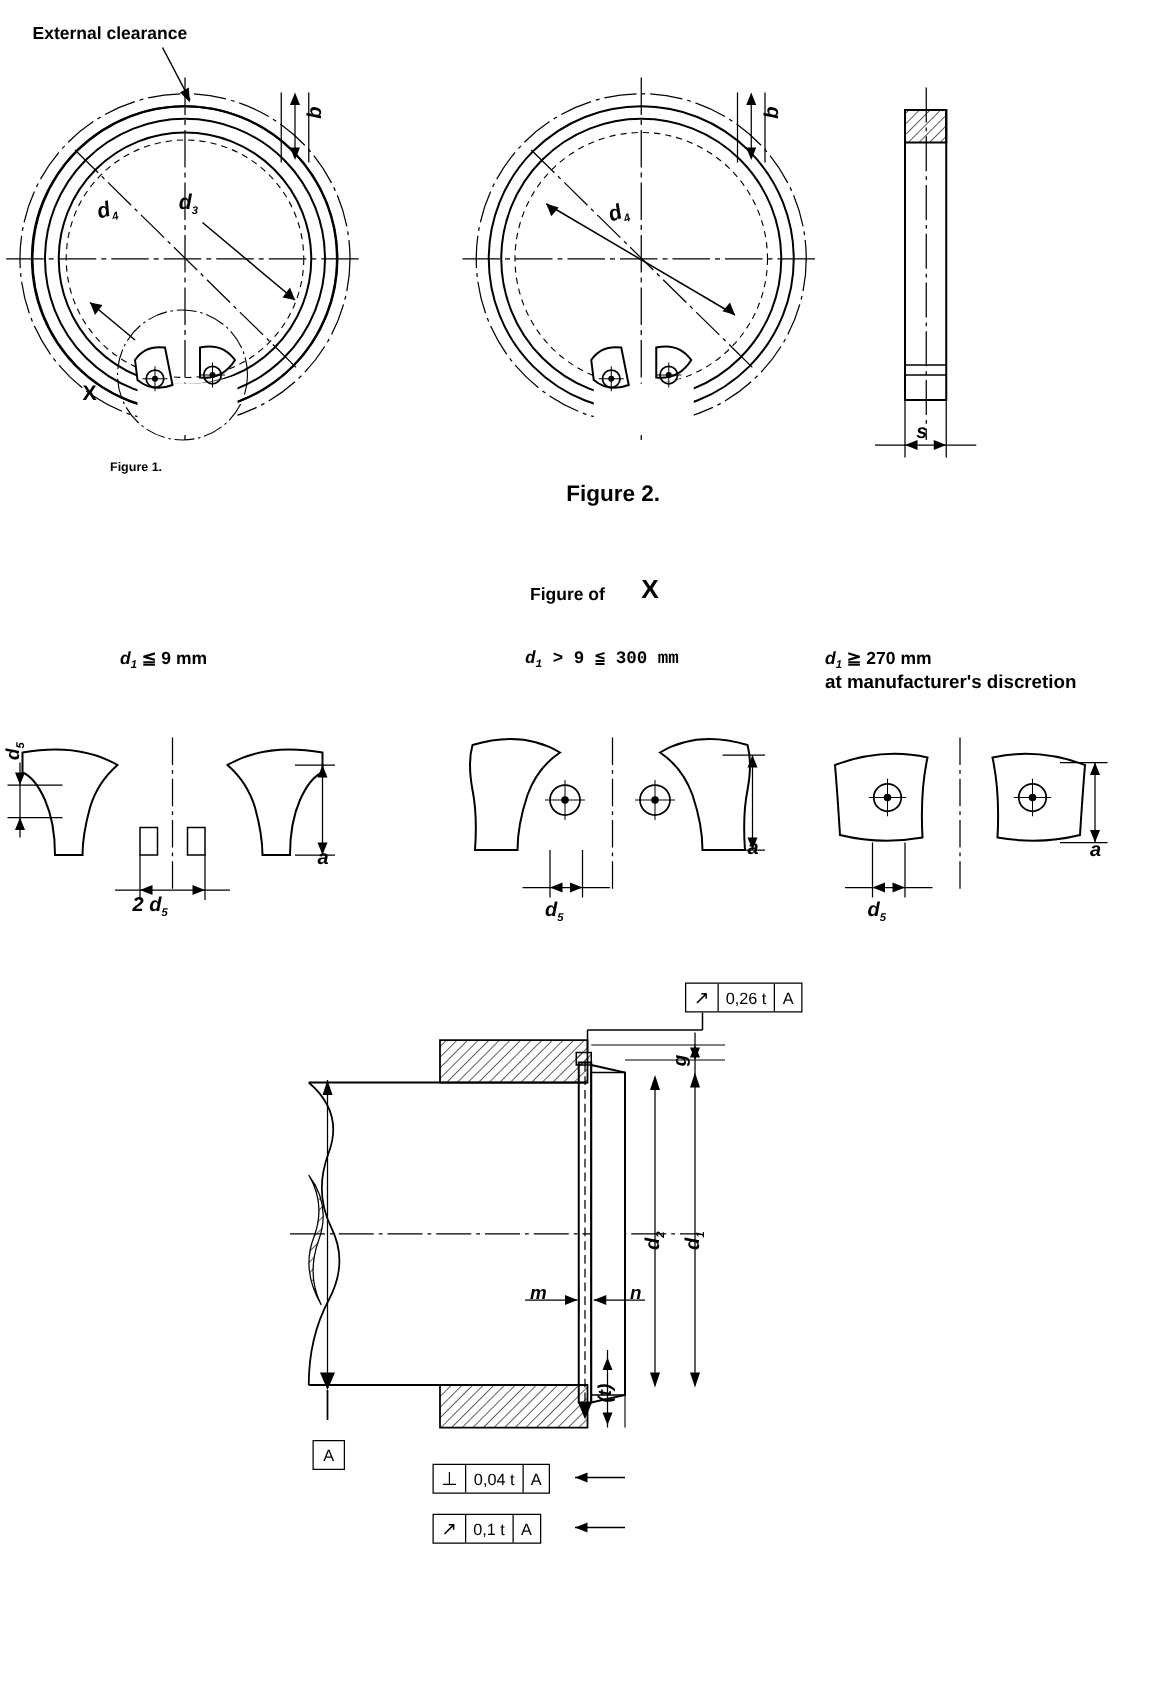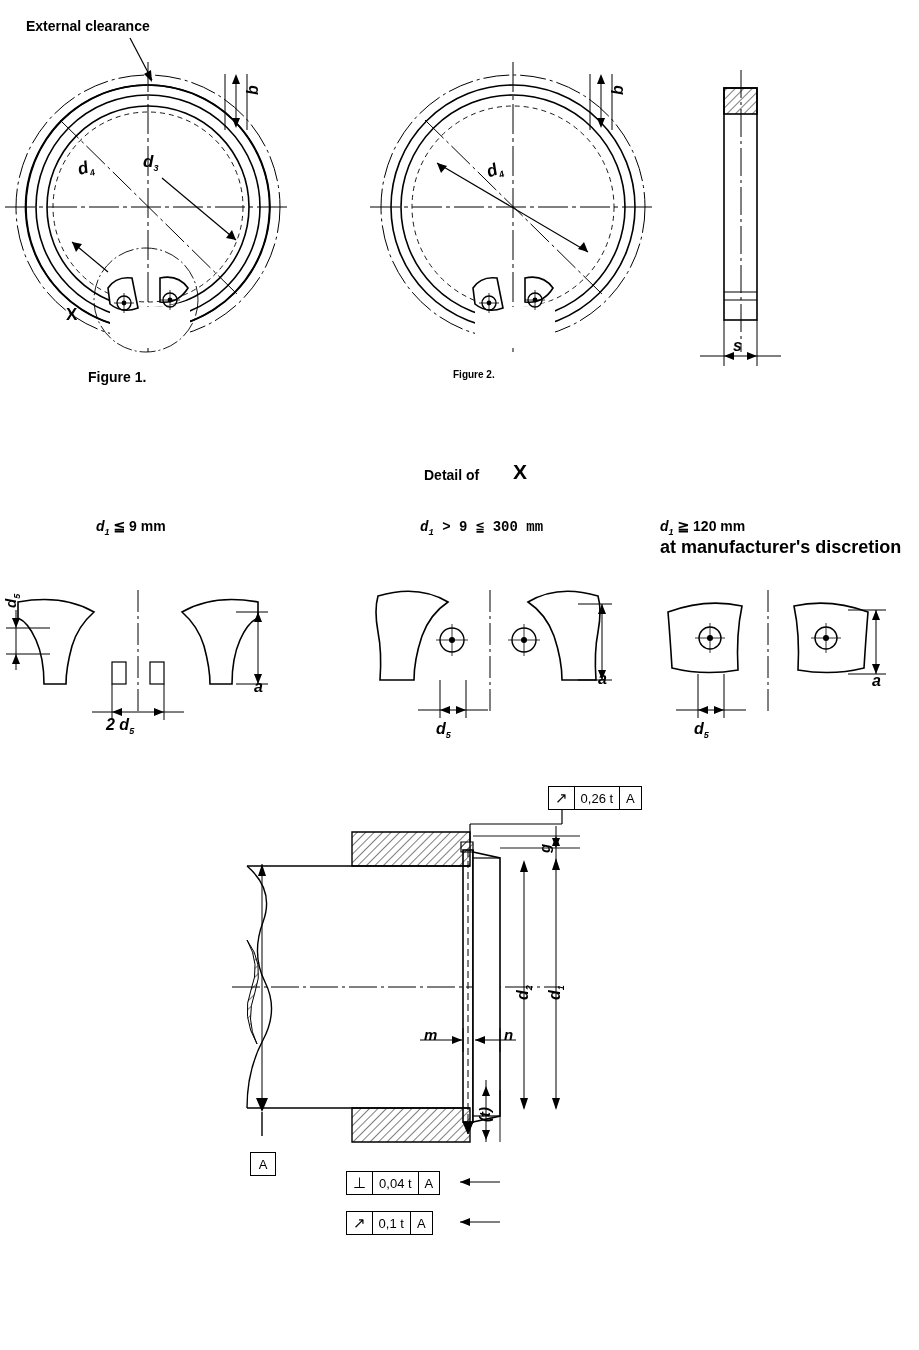--- a/index.html
+++ b/index.html
@@ -127,30 +127,30 @@
   <div class="lbl b it" style="left:244px;top:95px;font-size:16px;transform:rotate(-90deg);transform-origin:left top;">b</div>
   <div class="lbl b it" style="left:609px;top:95px;font-size:16px;transform:rotate(-90deg);transform-origin:left top;">b</div>
 
   <div class="lbl b it" style="left:78px;top:158px;font-size:17px;transform:rotate(-16deg);"><span>d</span><span class="sub">4</span></div>
   <div class="lbl b it" style="left:143px;top:152px;font-size:17px;"><span>d</span><span class="sub">3</span></div>
   <div class="lbl b it" style="left:487px;top:160px;font-size:17px;transform:rotate(-20deg);"><span>d</span><span class="sub">4</span></div>
 
   <div class="lbl b" style="left:66px;top:305px;font-size:17px;">X</div>
   <div class="lbl b it" style="left:733px;top:337px;font-size:16px;">s</div>
 
-  <div class="lbl b" style="left:88px;top:369px;font-size:14px;">Figure 1.</div>
-  <div class="lbl b" style="left:453px;top:369px;font-size:10px;">Figure 2.</div>
-
-  <div class="lbl b" style="left:424px;top:467px;font-size:14px;">Detail of</div>
+  <div class="lbl b" style="left:88px;top:369px;font-size:10px;">Figure 1.</div>
+  <div class="lbl b" style="left:453px;top:385px;font-size:18px;">Figure 2.</div>
+
+  <div class="lbl b" style="left:424px;top:467px;font-size:14px;">Figure of</div>
   <div class="lbl b" style="left:513px;top:460px;font-size:21px;">X</div>
 
   <div class="lbl b" style="left:96px;top:518px;font-size:14px;"><span class="it">d</span><span class="sub it">1</span><span> ≦ 9 mm</span></div>
   <div class="lbl b" style="left:420px;top:518px;font-size:14px;font-family:Liberation Mono, monospace;"><span class="it">d</span><span class="sub it">1</span><span> &gt; 9 ≦ 300 mm</span></div>
-  <div class="lbl b" style="left:660px;top:518px;font-size:14px;"><span class="it">d</span><span class="sub it">1</span><span> ≧ 120 mm</span></div>
-  <div class="lbl b" style="left:660px;top:537px;font-size:18px;">at manufacturer's discretion</div>
+  <div class="lbl b" style="left:660px;top:518px;font-size:14px;"><span class="it">d</span><span class="sub it">1</span><span> ≧ 270 mm</span></div>
+  <div class="lbl b" style="left:660px;top:537px;font-size:15px;">at manufacturer's discretion</div>
 
   <svg width="919" height="200" style="position:absolute;left:0;top:570px">
 
     <g>
       <line x1="138" y1="20" x2="138" y2="145" stroke="#000" stroke-width="1" stroke-dasharray="22,4,3,4"></line>
 
       <path d="M18,32 q45,-8 76,10 q-16,14 -22,34 q-6,22 -6,38 l-22,0 q0,-26 -8,-44 q-8,-18 -18,-22 z" fill="#fff" stroke="#000" stroke-width="1.6"></path>
 
       <path d="M258,32 q-45,-8 -76,10 q16,14 22,34 q6,22 6,38 l22,0 q0,-26 8,-44 q8,-18 18,-22 z" fill="#fff" stroke="#000" stroke-width="1.6"></path>
 

